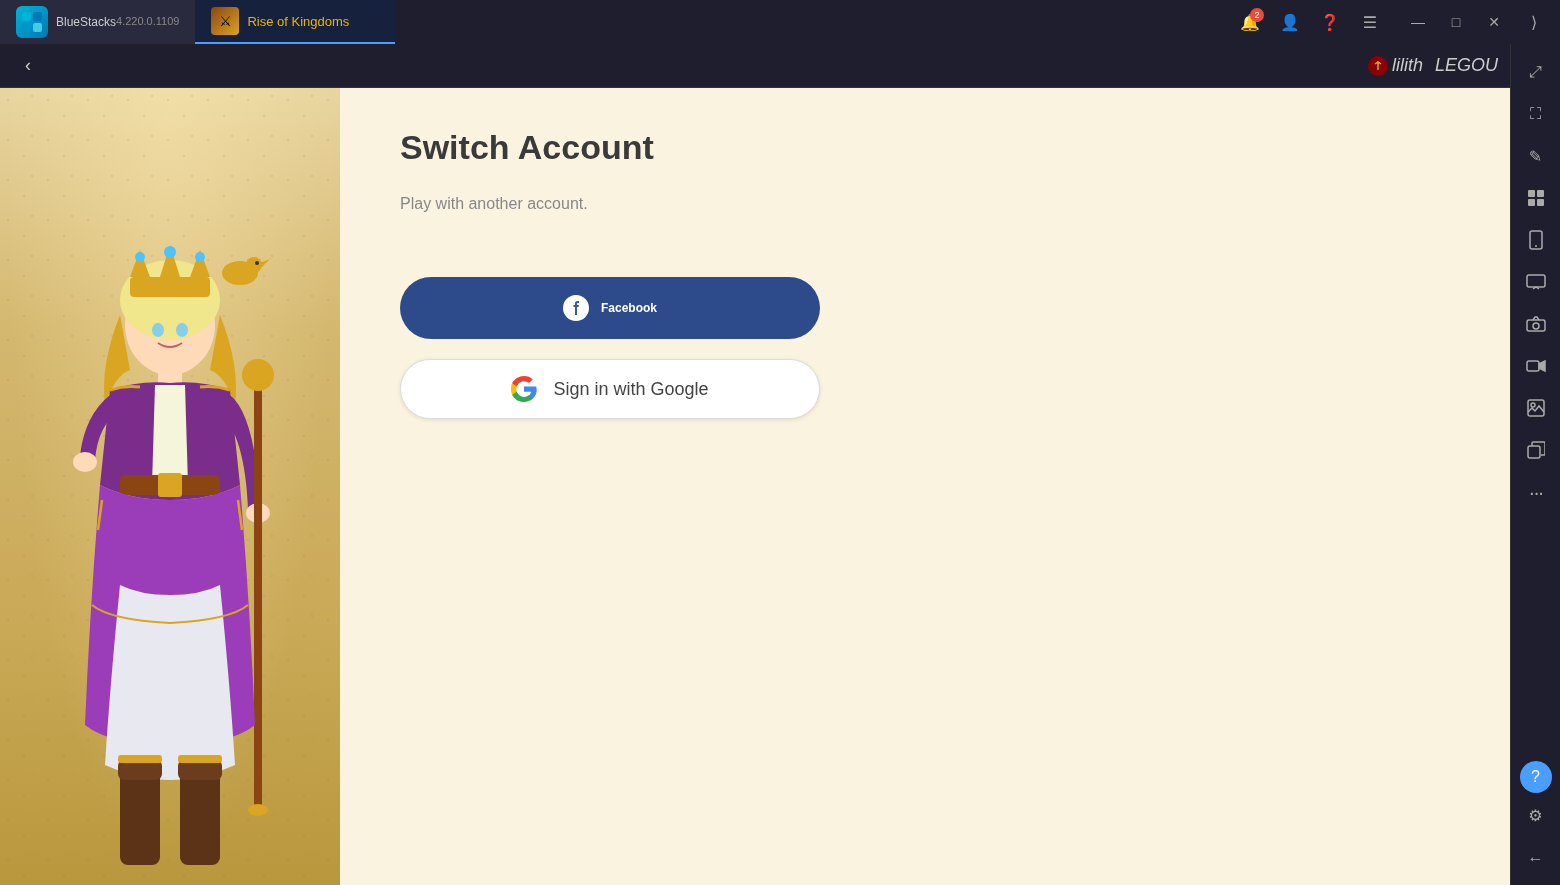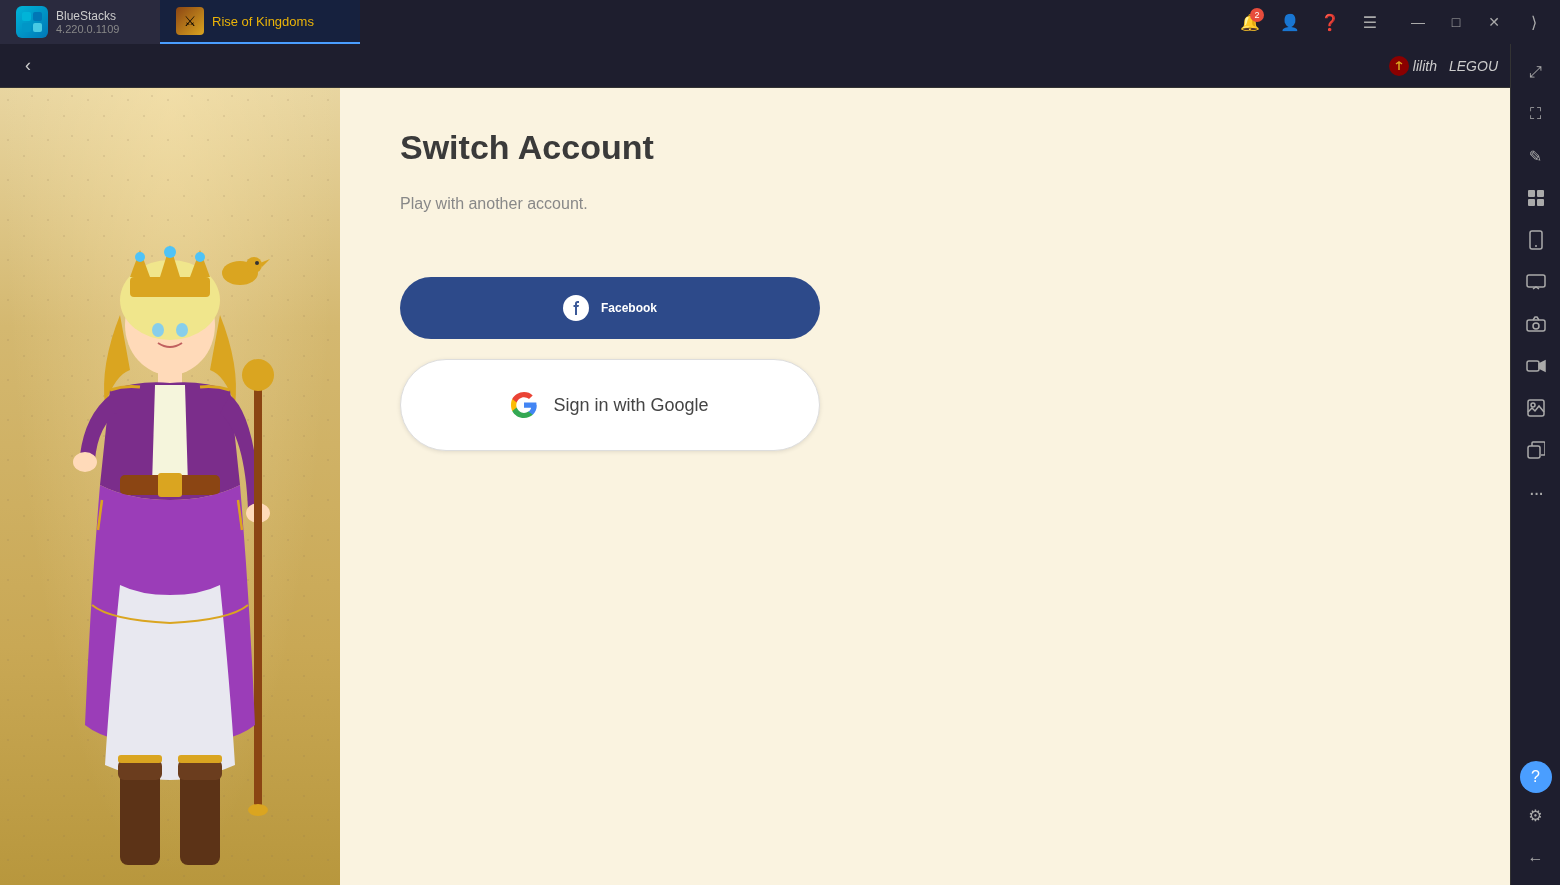--- a/index.html
+++ b/index.html
@@ -42,21 +42,21 @@
       border-radius: 6px;
       display: flex;
       align-items: center;
       justify-content: center;
       color: white;
       font-weight: bold;
       font-size: 11px;
     }
     .bluestacks-tab-text {
       display: flex;
-      flex-direction: column;
+      flex-direction: row;
     }
     .bluestacks-tab-title {
       color: #ccc;
       font-size: 12px;
     }
     .bluestacks-tab-version {
       color: #888;
       font-size: 11px;
     }
     .game-tab {
@@ -171,21 +171,21 @@
       cursor: pointer;
     }
     .game-topbar-right {
       margin-left: auto;
       display: flex;
       align-items: center;
       gap: 12px;
     }
     .brand-logo {
       color: #ccc;
-      font-size: 14px;
+      font-size: 18px;
       font-style: italic;
       display: flex;
       align-items: center;
       gap: 4px;
     }
     .brand-logo-icon {
       width: 20px;
       height: 20px;
       background: #8B0000;
       border-radius: 50%;
@@ -293,21 +293,21 @@
 
     .google-btn {
       display: flex;
       align-items: center;
       justify-content: center;
       gap: 16px;
       background: white;
       color: #444;
       border: 1px solid #ddd;
       border-radius: 50px;
-      padding: 32px 30px;
+      padding: 16px 30px;
       font-size: 18px;
       font-weight: 500;
       cursor: pointer;
       width: 100%;
       box-shadow: 0 1px 4px rgba(0,0,0,0.1);
     }
 
     
     .google-g-icon {
       width: 26px;

